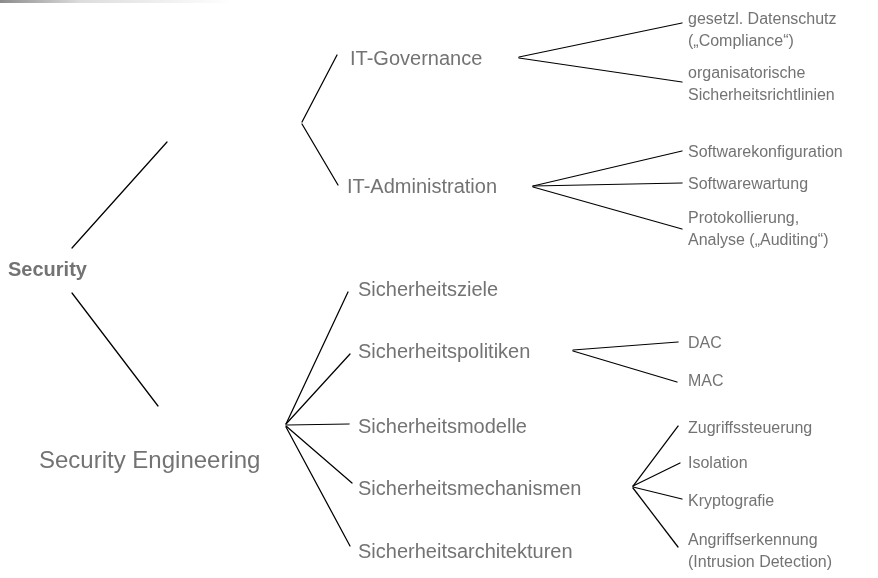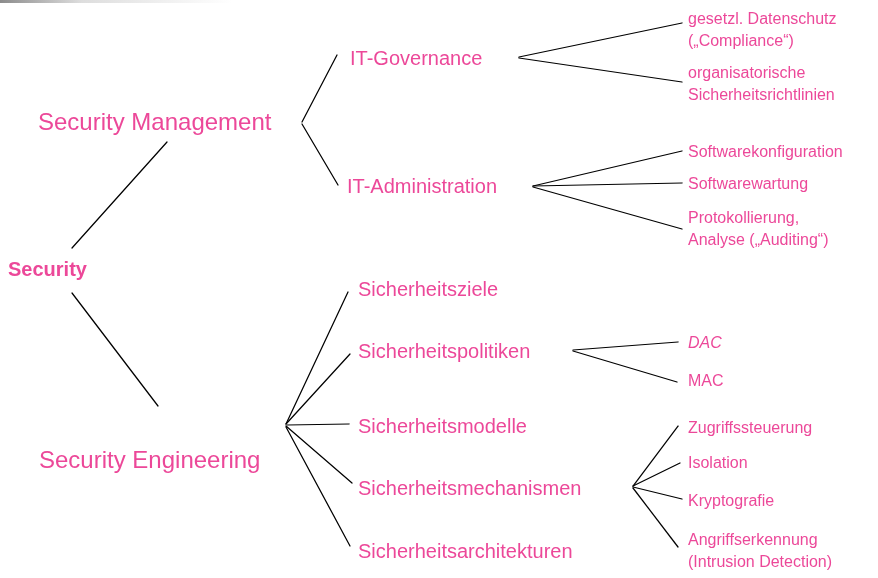--- a/index.html
+++ b/index.html
@@ -21,21 +21,21 @@
     width: 878px; height: 578px;
   }
   svg.connectors line {
     stroke: #000000;
     stroke-width: 1.25;
     stroke-linecap: round;
   }
   .node {
     position: absolute;
     white-space: pre-line;
-    color: #ec4899;
+    color: #737373;
   }
   .node.root  { font-size: 20px; line-height: 34px; font-weight: bold; }
   .node.lvl1  { font-size: 24px; line-height: 28px; }
   .node.lvl2  { font-size: 20px; line-height: 26px; }
   .node.leaf  { font-size: 16px; line-height: 22px; }
   .artifact {
     position: absolute; left: 0; top: 0;
     width: 232px; height: 3px;
     background: linear-gradient(to right, rgba(45,45,45,0.55), rgba(120,120,120,0.25) 35%, rgba(255,255,255,0));
     pointer-events: none;
@@ -73,21 +73,20 @@
     <line x1="573" y1="351" x2="677" y2="382"></line>
 
     <line x1="633" y1="486" x2="678" y2="426"></line>
     <line x1="633" y1="486" x2="680" y2="463"></line>
     <line x1="633" y1="487" x2="682" y2="499"></line>
     <line x1="633" y1="488" x2="678" y2="547"></line>
   </svg>
 
   <div class="node root" style="left:8px;  top:252px;">Security</div>
 
-  <div class="node lvl1" style="left:38px; top:108px;">Security Management</div>
   <div class="node lvl1" style="left:39px; top:410px;margin-top:36px;">Security Engineering</div>
 
   <div class="node lvl2" style="left:350px; top:45px;">IT-Governance</div>
   <div class="node lvl2" style="left:347px; top:173px;">IT-Administration</div>
 
   <div class="node lvl2" style="left:358px; top:276px;">Sicherheitsziele</div>
   <div class="node lvl2" style="left:358px; top:338px;">Sicherheitspolitiken</div>
   <div class="node lvl2" style="left:358px; top:413px;">Sicherheitsmodelle</div>
   <div class="node lvl2" style="left:358px; top:475px;">Sicherheitsmechanismen</div>
   <div class="node lvl2" style="left:358px; top:538px;">Sicherheitsarchitekturen</div>
@@ -95,21 +94,21 @@
   <div class="node leaf" style="left:688px; top:8px;">gesetzl. Datenschutz
 („Compliance“)</div>
   <div class="node leaf" style="left:688px; top:62px;">organisatorische
 Sicherheitsrichtlinien</div>
 
   <div class="node leaf" style="left:688px; top:141px;">Softwarekonfiguration</div>
   <div class="node leaf" style="left:688px; top:173px;">Softwarewartung</div>
   <div class="node leaf" style="left:688px; top:207px;">Protokollierung,
 Analyse („Auditing“)</div>
 
-  <div class="node leaf" style="left:688px; top:332px;font-style:italic;">DAC</div>
+  <div class="node leaf" style="left:688px; top:332px;">DAC</div>
   <div class="node leaf" style="left:688px; top:370px;">MAC</div>
 
   <div class="node leaf" style="left:688px; top:417px;">Zugriffssteuerung</div>
   <div class="node leaf" style="left:688px; top:452px;">Isolation</div>
   <div class="node leaf" style="left:688px; top:490px;">Kryptografie</div>
   <div class="node leaf" style="left:688px; top:529px;">Angriffserkennung
 (Intrusion Detection)</div>
 
 </div>
 

